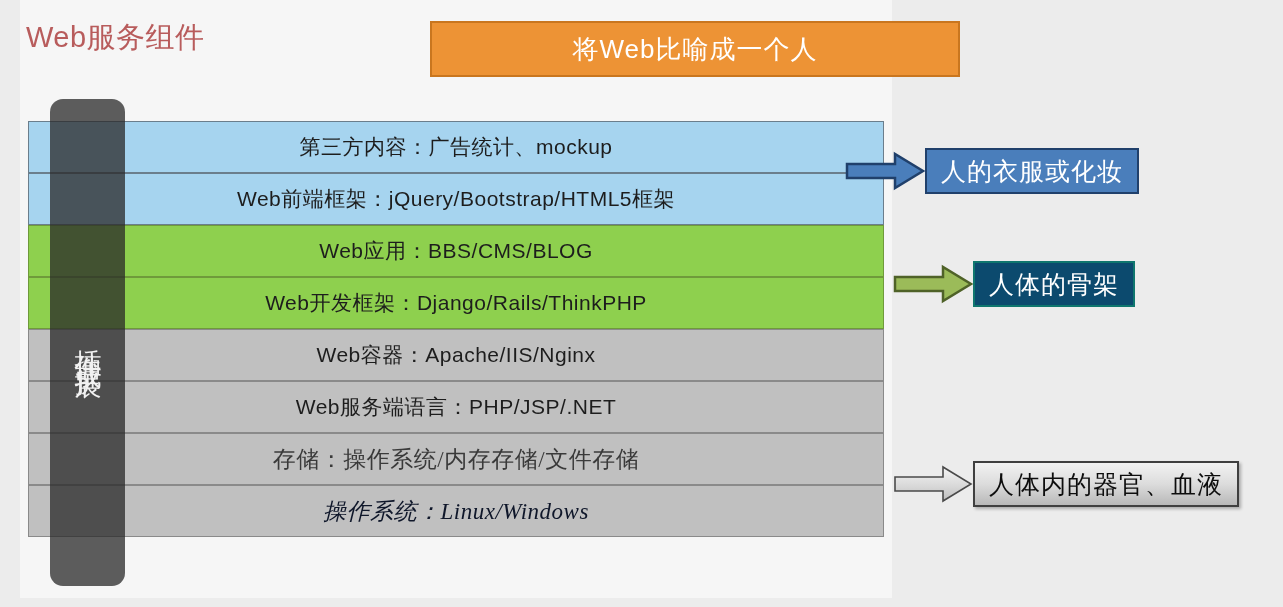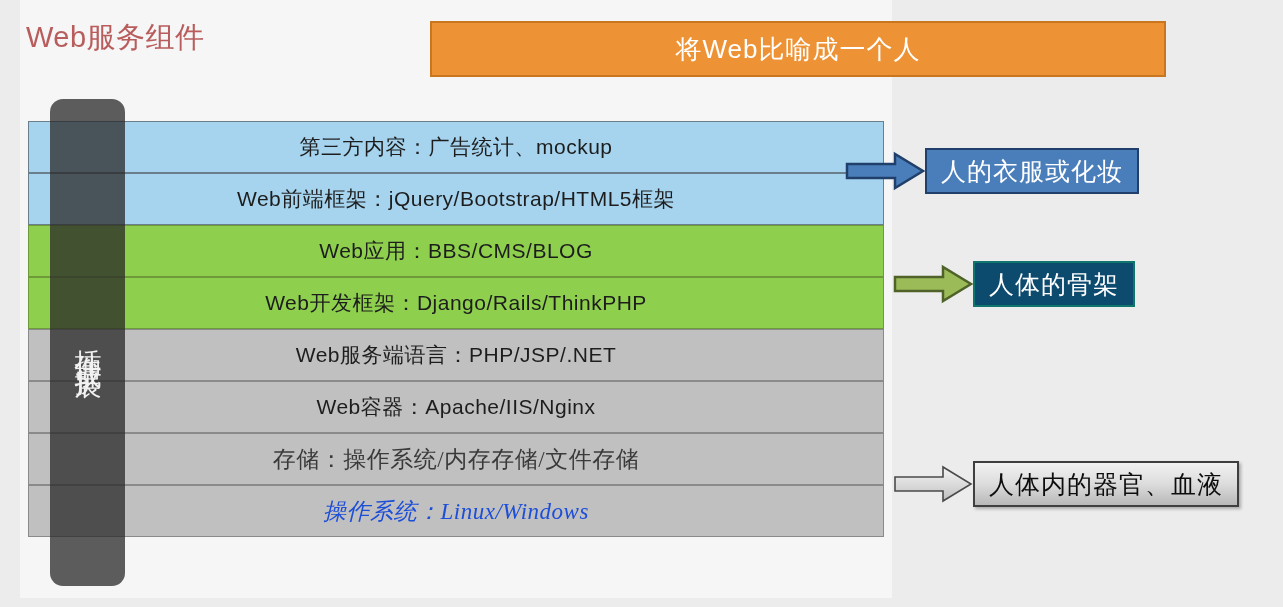--- a/index.html
+++ b/index.html
@@ -34,21 +34,21 @@
     color: #b85c5c;
     letter-spacing: 0.5px;
     white-space: nowrap;
   }
 
   
   .banner {
     position: absolute;
     left: 430px;
     top: 21px;
-    width: 736px;
+    width: 530px;
     height: 56px;
     background: #ed9335;
     border: 2px solid #c9761f;
     box-sizing: border-box;
     display: flex;
     align-items: center;
     justify-content: center;
     color: #ffffff;
     font-size: 26px;
     letter-spacing: 1px;
@@ -79,21 +79,21 @@
 
   .row.serif {
     font-family: "Liberation Serif", "DejaVu Serif", serif;
     font-size: 23px;
     color: #3a3a3a;
   }
   .row.serif-italic {
     font-family: "Liberation Serif", "DejaVu Serif", serif;
     font-style: italic;
     font-size: 23px;
-    color: #1d4ed8;
+    color: #0f172a;
   }
 
   
   .plugin-bar {
     position: absolute;
     left: 50px;
     top: 99px;
     width: 75px;
     height: 487px;
     background: rgba(40, 40, 40, 0.75);
@@ -181,25 +181,25 @@
 
   <div class="row green">
     <span>Web应用：BBS/CMS/BLOG</span>
   </div>
 
   <div class="row green">
     <span>Web开发框架：Django/Rails/ThinkPHP</span>
   </div>
 
   <div class="row gray">
+    <span>Web容器：Apache/IIS/Nginx</span>
+  </div>
+
+  <div class="row gray">
     <span>Web服务端语言：PHP/JSP/.NET</span>
-  </div>
-
-  <div class="row gray">
-    <span>Web容器：Apache/IIS/Nginx</span>
   </div>
 
   <div class="row gray serif">
     <span>存储：操作系统/内存存储/文件存储</span>
   </div>
 
   <div class="row gray serif-italic">
     <span>操作系统：Linux/Windows</span>
   </div>
 

